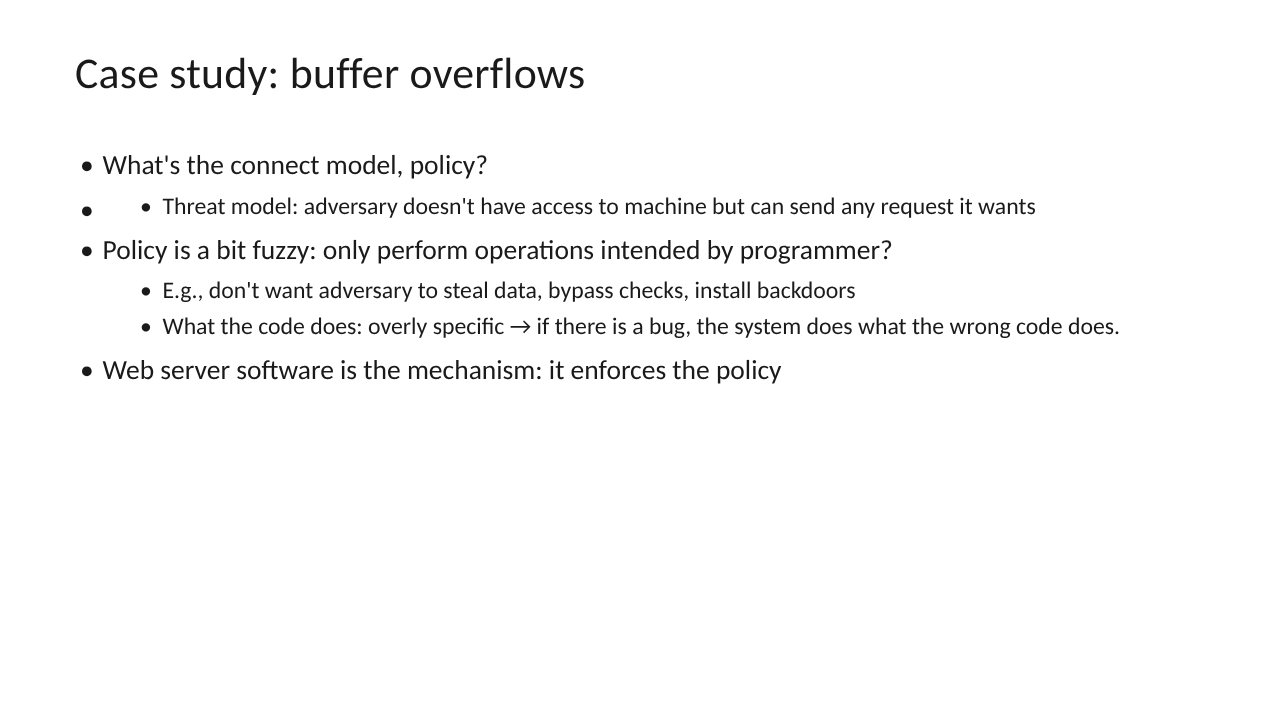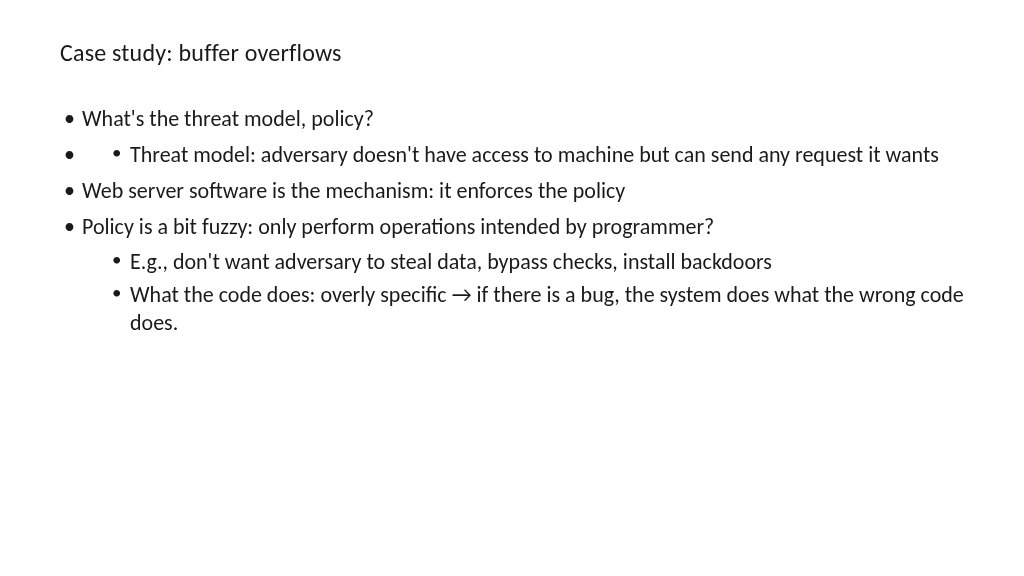--- a/index.html
+++ b/index.html
@@ -10,21 +10,21 @@
     body {
       width: 1024px;
       height: 576px;
       background: #ffffff;
       font-family: Calibri, 'Segoe UI', Arial, sans-serif;
       color: #000000;
       padding: 38px 60px 40px 60px;
       overflow: hidden;
     }
     .title {
-      font-size: 24px;
+      font-size: 35px;
       font-weight: 400;
       color: #1a1a1a;
       margin-bottom: 38px;
       letter-spacing: 0.2px;
     }
     ul.level1 {
       list-style: none;
       padding-left: 0;
     }
     ul.level1 > li {
@@ -43,56 +43,56 @@
       font-size: 22px;
     }
     ul.level2 {
       list-style: none;
       padding-left: 28px;
       margin-top: 6px;
     }
     ul.level2 > li {
       position: relative;
       padding-left: 20px;
-      font-size: 22px;
+      font-size: 19px;
       line-height: 1.28;
       margin-bottom: 5px;
       color: #1a1a1a;
     }
     ul.level2 > li::before {
       content: "•";
       position: absolute;
       left: 2px;
       top: 0;
       font-size: 19px;
     }
   </style>
 </head>
 <body>
 
 <h1 class="title">Case study: buffer overflows</h1>
 
 <ul class="level1">
   <li>
-    <span>What's the threat model, policy?</span>
+    <span>What's the connect model, policy?</span>
   </li>
   <li>
     <ul class="level2">
       <li>
         <span>Threat model: adversary doesn't have access to machine but can send any request it wants</span>
       </li>
     </ul>
-  </li>
-  <li>
-    <span>Web server software is the mechanism: it enforces the policy</span>
   </li>
   <li>
     <span>Policy is a bit fuzzy: only perform operations intended by programmer?</span>
     <ul class="level2">
       <li>
         <span>E.g., don't want adversary to steal data, bypass checks, install backdoors</span>
       </li>
       <li>
         <span>What the code does: overly specific → if there is a bug, the system does what the wrong code does.</span>
       </li>
     </ul>
   </li>
+  <li>
+    <span>Web server software is the mechanism: it enforces the policy</span>
+  </li>
 </ul>
 
 </body></html>

